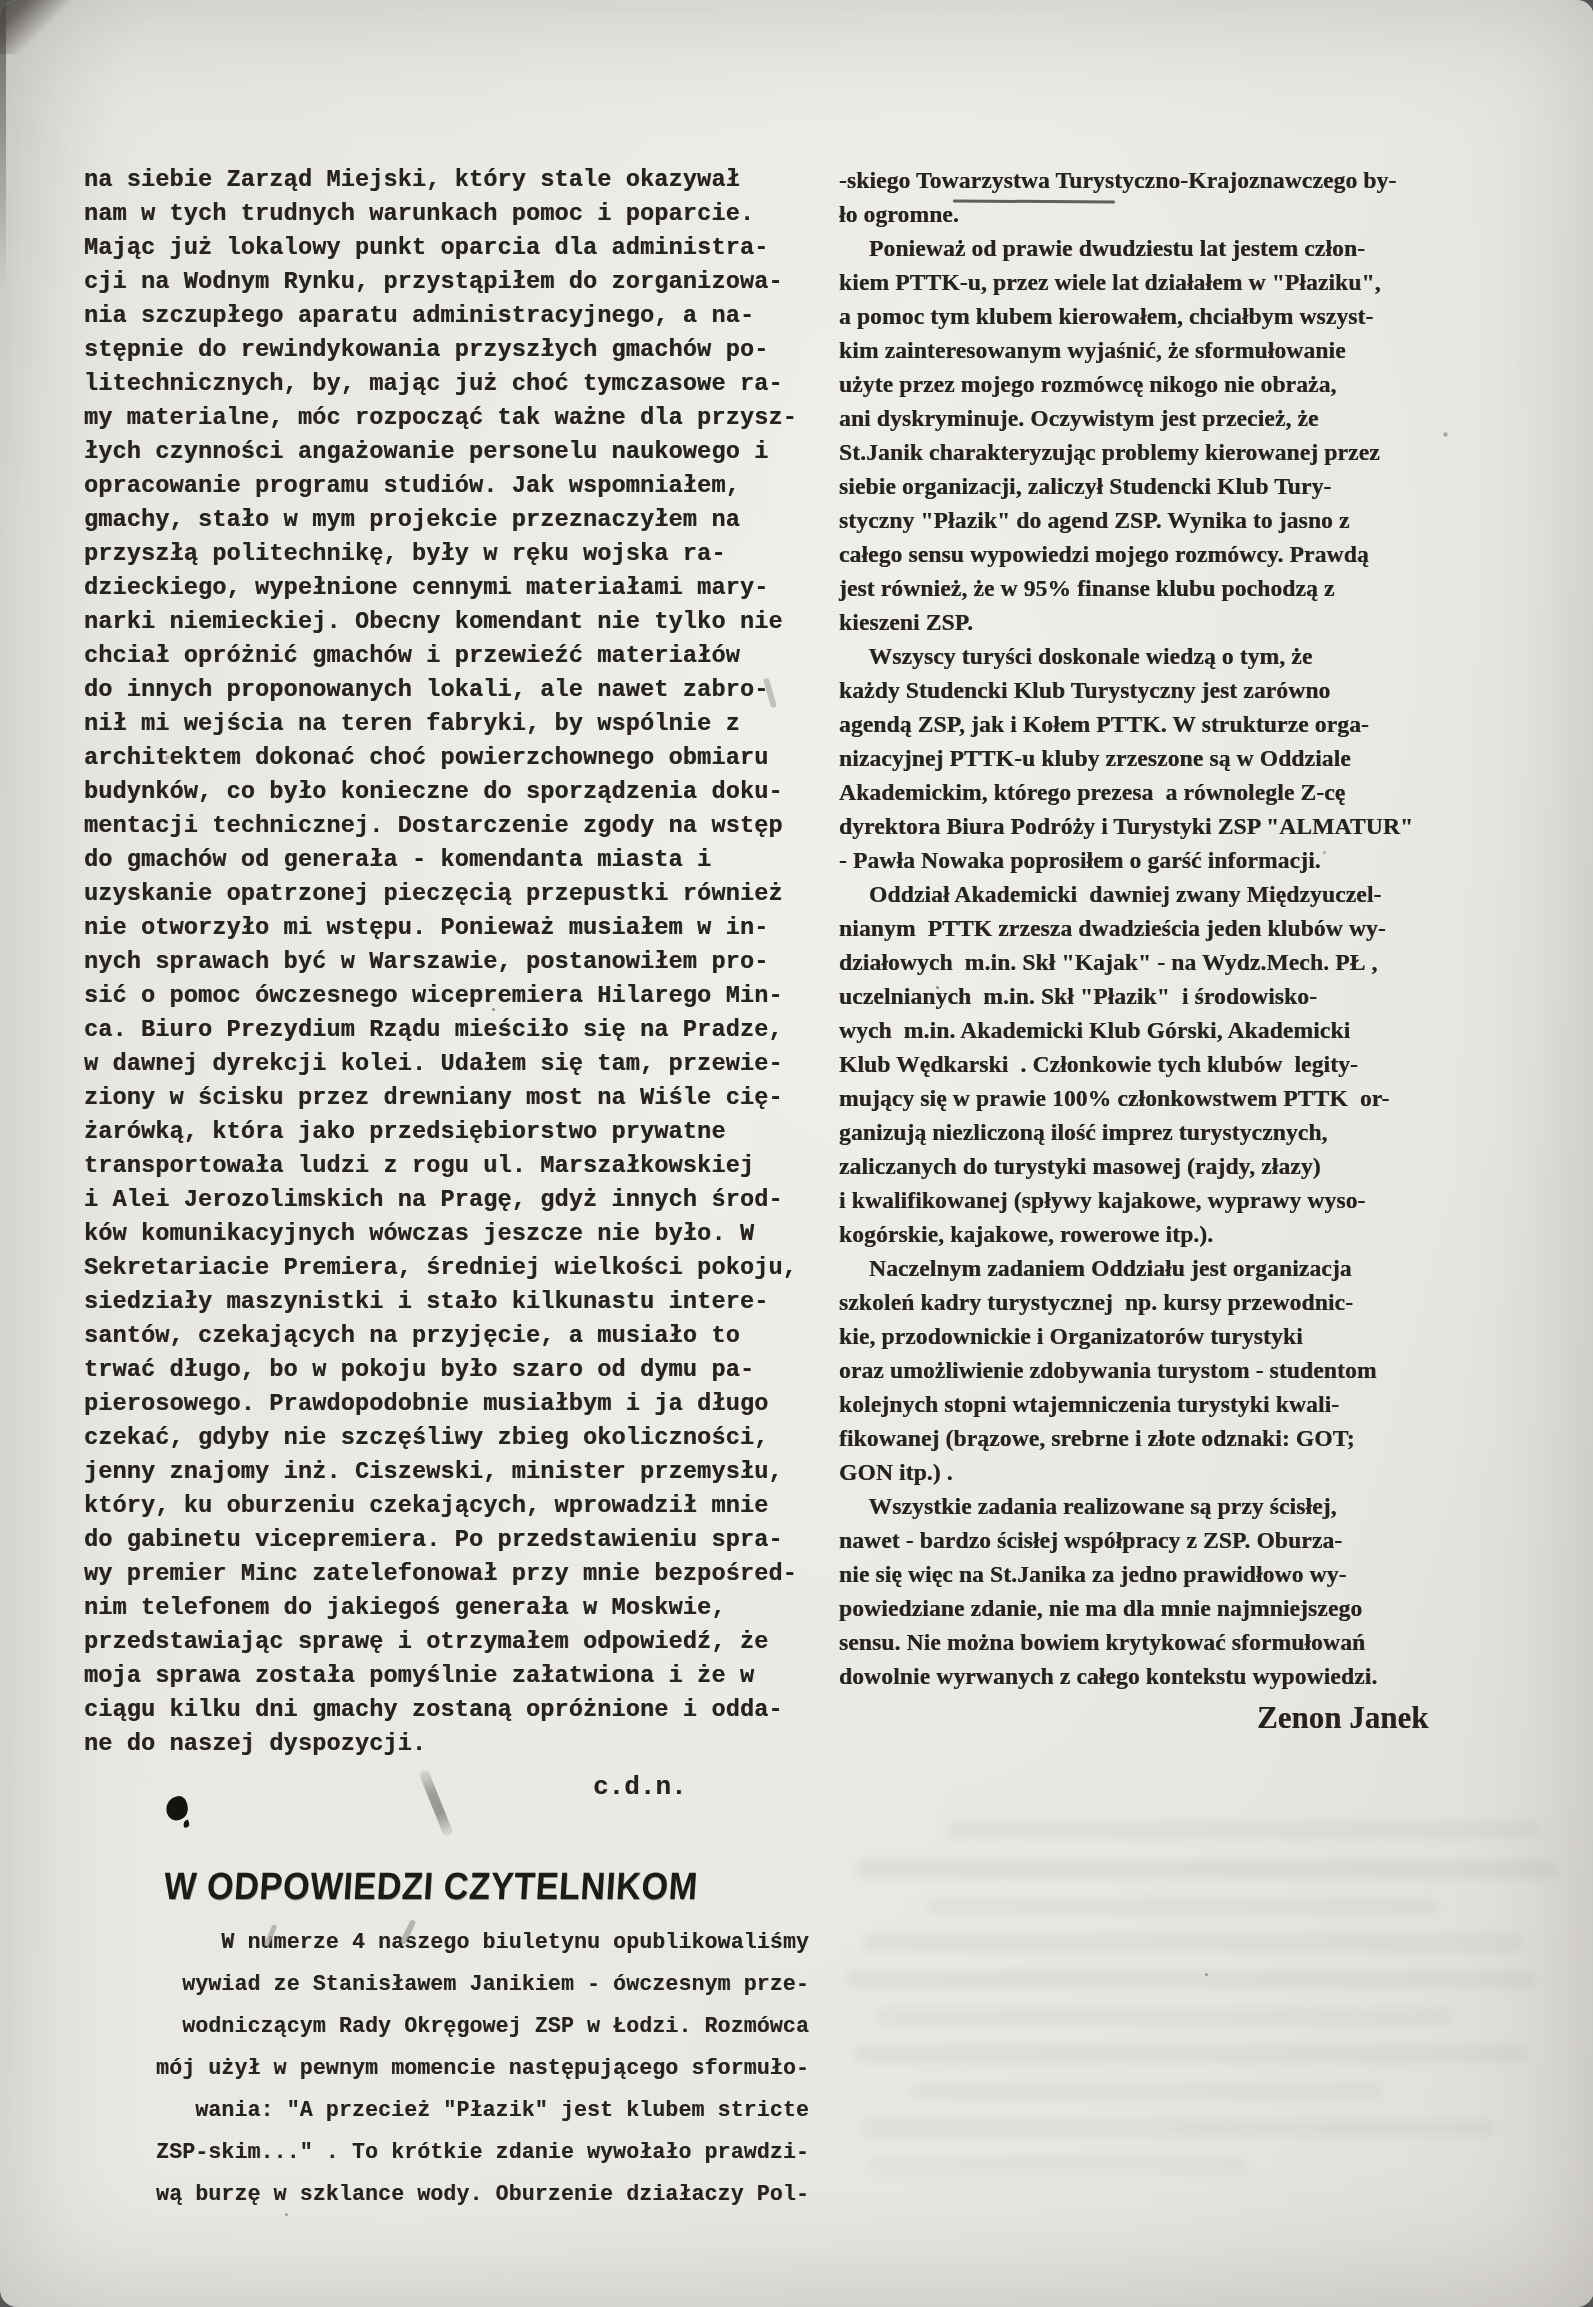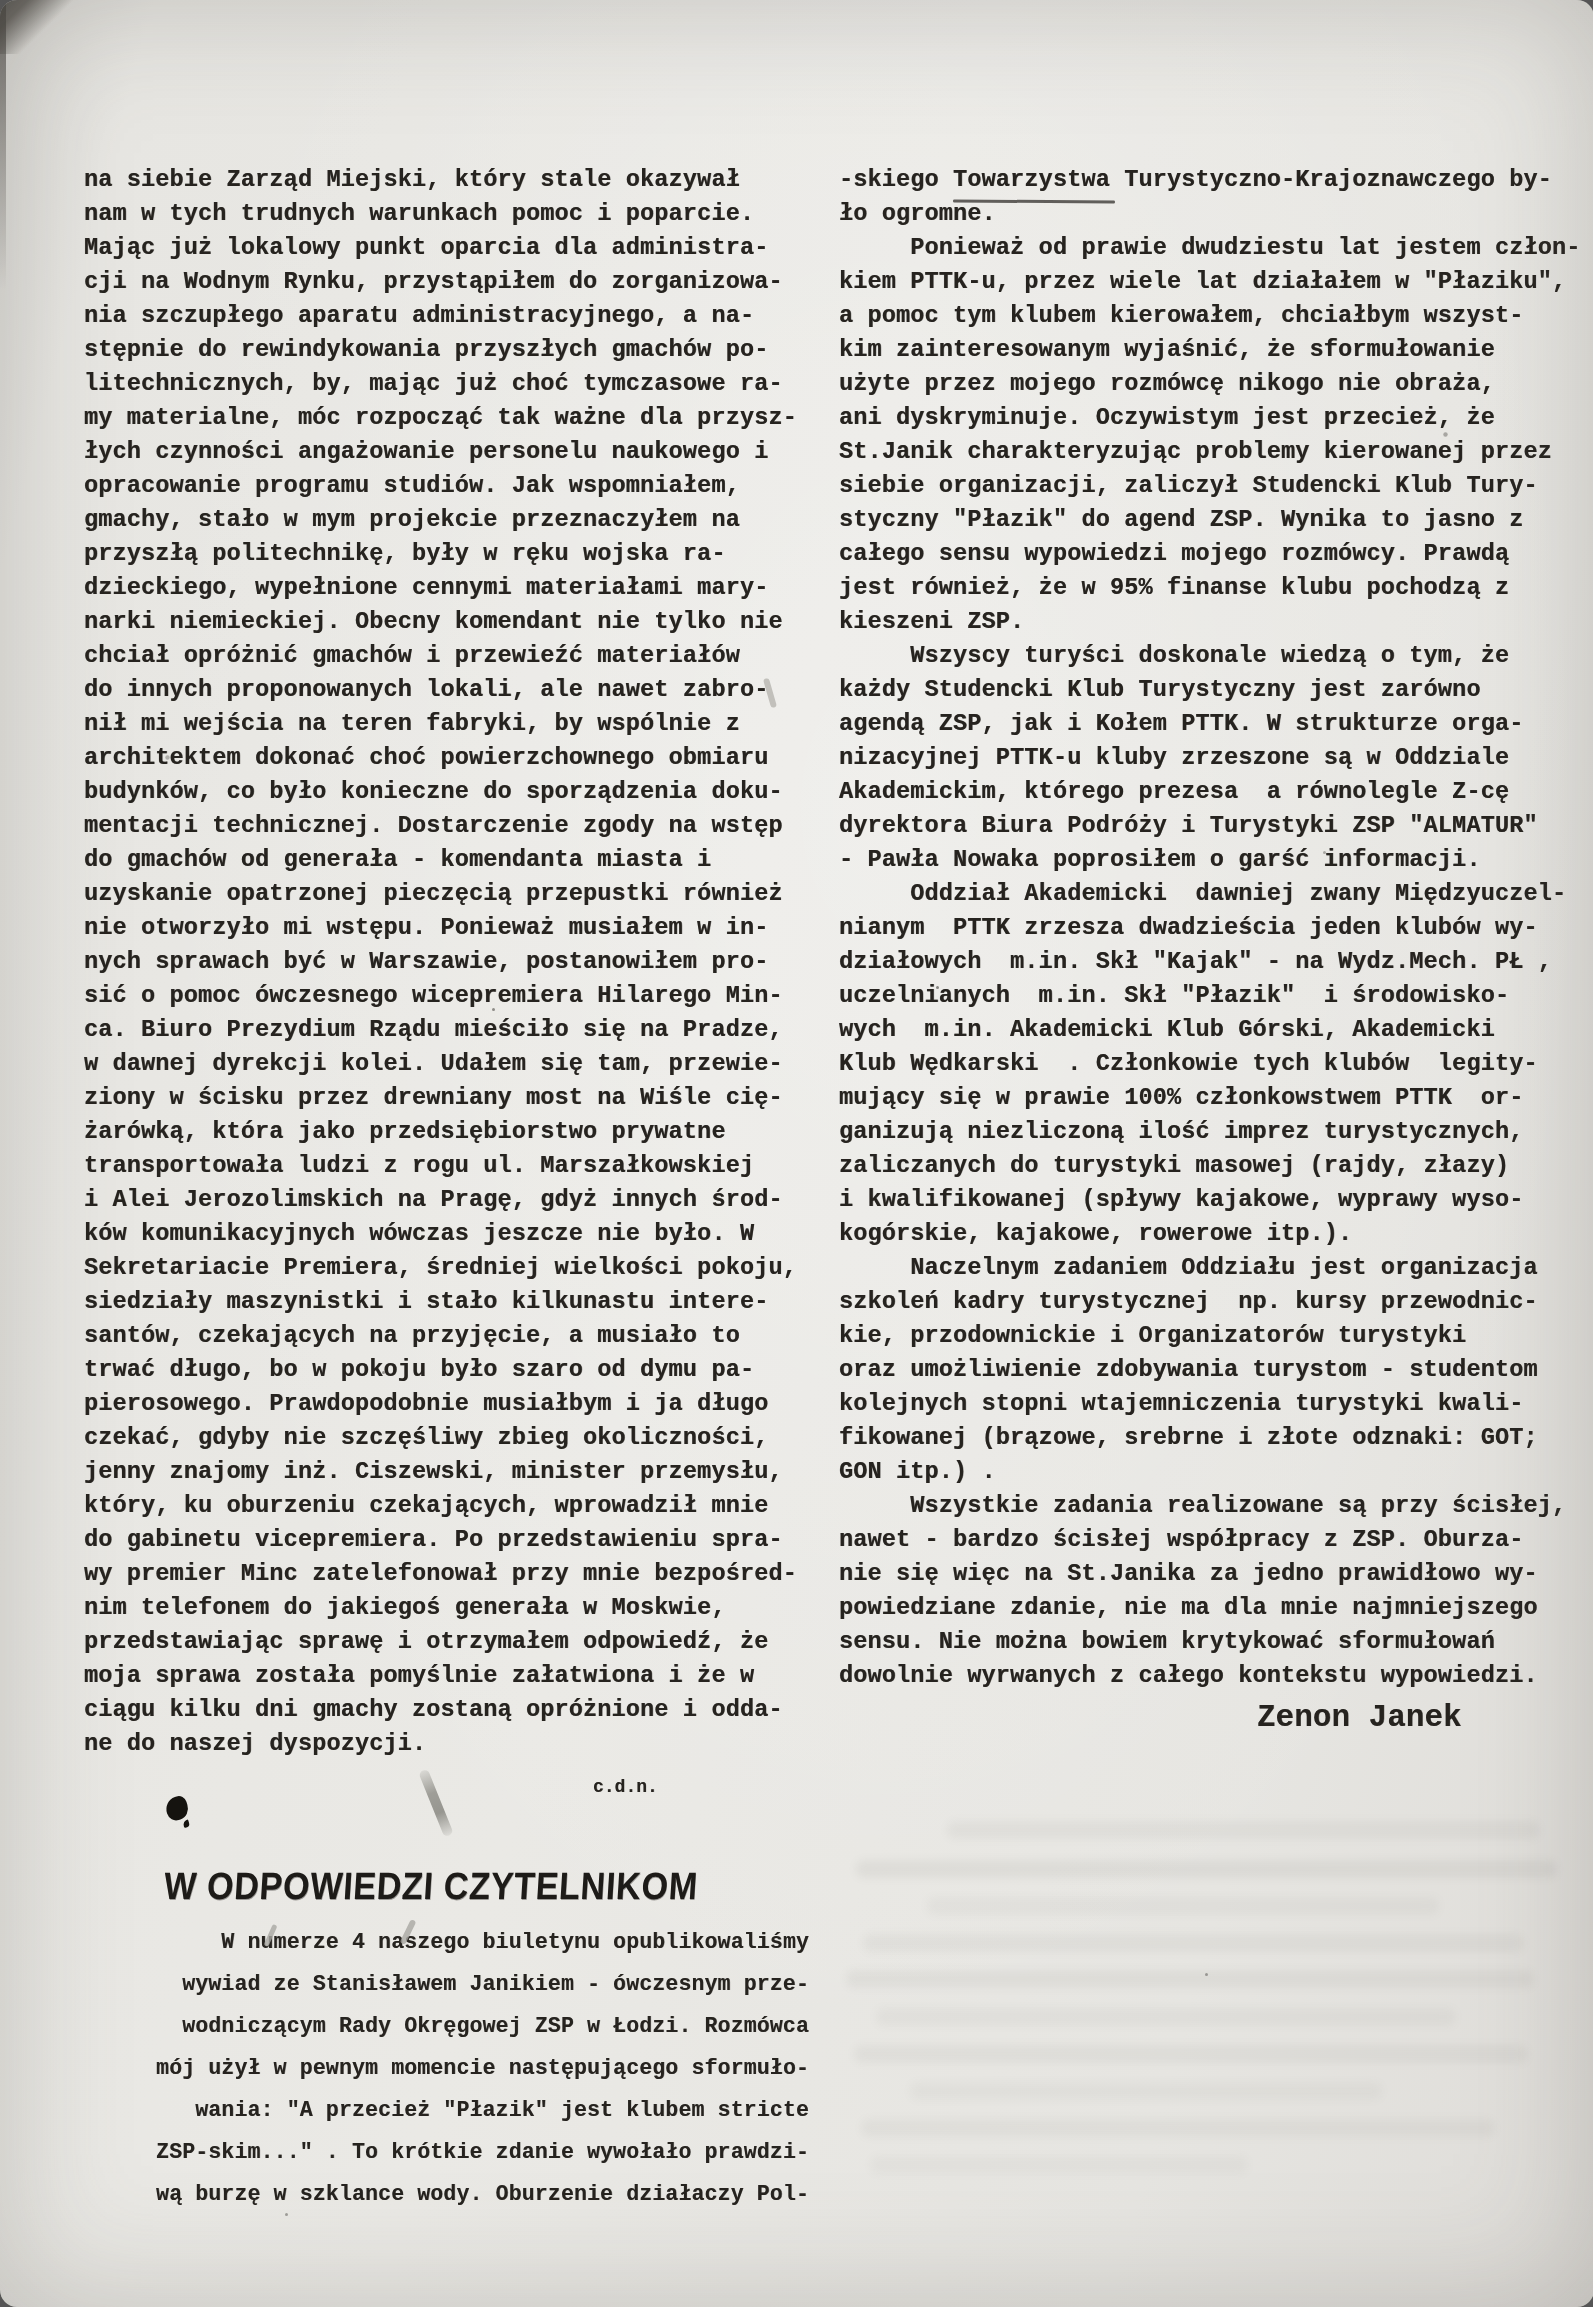--- a/index.html
+++ b/index.html
@@ -13,39 +13,39 @@
     font-family:"Liberation Mono","DejaVu Sans Mono",monospace;
     color:#26231f;
     border-radius:17px;
   }
   .page::after{
     content:"";position:absolute;inset:0;pointer-events:none;
     box-shadow:inset 0 0 128px rgba(92,90,84,.28);
   }
   .col{position:absolute;}
   .col-left{left:84px;top:163px;width:725px;}
-  .col-right{left:839px;top:163px;width:742px;}
+  .col-right{left:839px;top:163px;width:742px;font-family:Liberation Serif, serif;}
   .tline{
     white-space:pre;
     font-weight:700;
     font-size:23.6px;line-height:34px;height:34px;
     text-shadow:0.4px 0.4px 0 rgba(38,35,31,.45), -0.2px 0 0 rgba(38,35,31,.25);
     letter-spacing:0.1px;
   }
   .tline-small{
     white-space:pre;
     font-weight:700;
     font-size:21.6px;line-height:42px;height:42px;
     text-shadow:0.4px 0.4px 0 rgba(38,35,31,.45);
     letter-spacing:0.1px;
   }
   .cdn-row{position:relative;height:34px;margin-top:9.4px;}
   .cdn{
     display:inline-block;margin-left:509px;
-    font-weight:700;font-size:18px;line-height:34px;
+    font-weight:700;font-size:26px;line-height:34px;
     text-shadow:0.4px 0.4px 0 rgba(38,35,31,.45);
   }
   .section-heading{
     margin:59px 0 0 80px;
     font-family:"Liberation Sans","DejaVu Sans",sans-serif;
     font-weight:700;
     font-size:38px;line-height:47px;
     color:#1d1b18;
     letter-spacing:0.7px;
     transform:scaleX(.9) skewX(-4deg);

